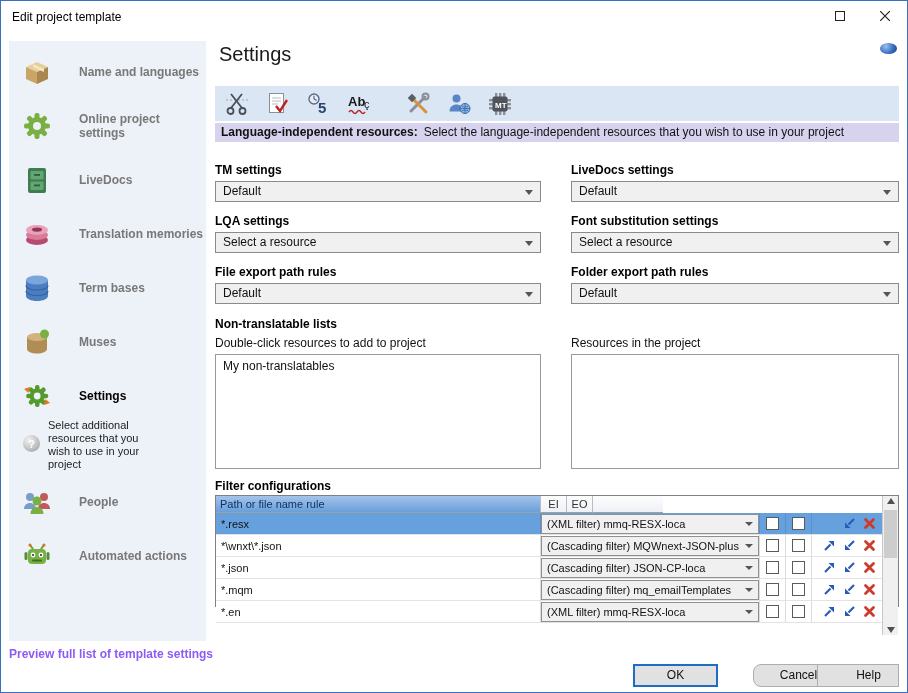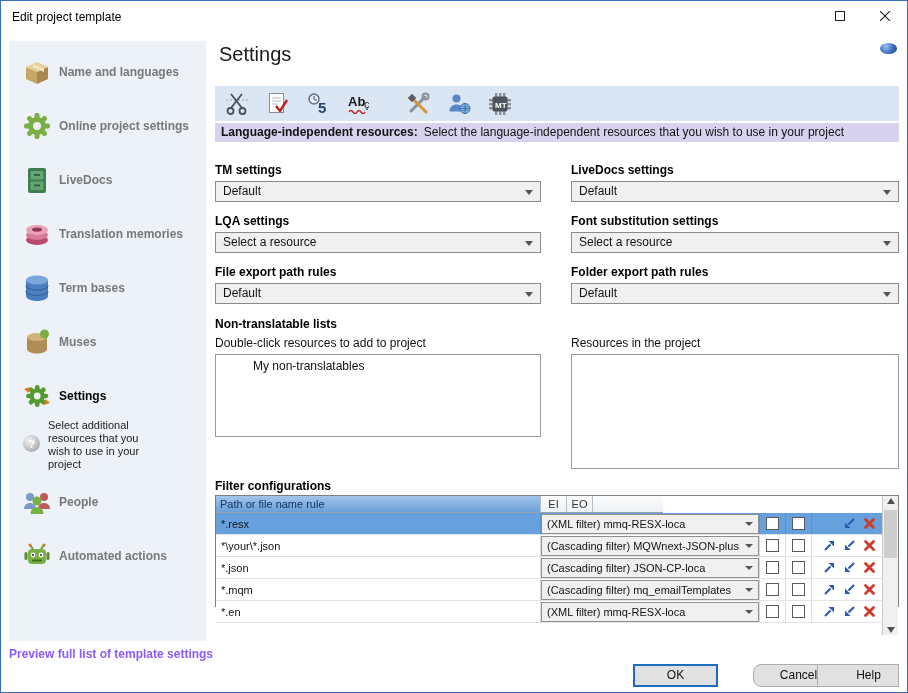--- a/index.html
+++ b/index.html
@@ -8,21 +8,21 @@
   #page { position:relative; width:908px; height:693px; background:#fff; border:1px solid #3a6ebf; overflow:hidden; }
 
   
   .titlebar { position:absolute; left:0; top:0; width:100%; height:31px; background:#fff; display:flex; align-items:center; }
   .titlebar .title { font-size:12px; padding-left:11px; color:#000; }
   .winbtns { position:absolute; right:0; top:0; display:flex; }
   .winbtn { width:45px; height:30px; display:flex; align-items:center; justify-content:center; cursor:default; }
 
   
   .sidebar { position:absolute; left:8px; top:40px; width:197px; height:600px; background:#edf1f8; padding-top:4px; }
-  .nav-item { height:54px; display:flex; align-items:center; gap:4px; padding-left:10px; cursor:default; }
+  .nav-item { height:54px; display:flex; align-items:center; gap:24px; padding-left:10px; cursor:default; }
   .nav-icon { width:36px; height:36px; flex:0 0 36px; display:flex; align-items:center; justify-content:center; }
   .nav-label { font-size:12px; font-weight:bold; color:#787878; }
   .nav-item.selected .nav-label { color:#000; }
   .nav-desc { display:flex; gap:8px; padding-left:14px; padding-right:8px; margin-top:-6px; height:58px; }
   .nav-desc .txt { font-size:11px; color:#222; line-height:13px; padding-top:2px; width:110px; }
   .help-icon { width:17px; height:17px; flex:0 0 17px; margin-top:18px; border-radius:50%;
     background:radial-gradient(circle at 35% 30%, #f2f2f2, #9a9a9a); color:#fff; font-size:11px; font-weight:bold;
     display:flex; align-items:center; justify-content:center; }
 
   
@@ -344,21 +344,21 @@
     </div>
     <div class="field">
       <div class="flabel">Folder export path rules</div>
       <div class="combo"><span>Default</span><span class="chev"></span></div>
     </div>
   </div>
 
   <div class="sect-label" style="left:214px; top:316px;">Non-translatable lists</div>
   <div class="sub-label" style="left:214px; top:335px;">Double-click resources to add to project</div>
   <div class="sub-label" style="left:570px; top:335px;">Resources in the project</div>
-  <div class="listbox" style="left:214px; top:353px; width:326px; height:83px;padding-left:30px;">
+  <div class="listbox" style="left:214px; top:353px; width:326px; height:115px;">
     <div class="li-item">My non-translatables</div>
   </div>
   <div class="listbox" style="left:570px; top:353px; width:328px; height:115px;"></div>
 
   <div class="sect-label" style="left:214px; top:478px;">Filter configurations</div>
 
   <div class="grid">
     <div class="grid-head">
       <div class="gh c-rule">Path or file name rule</div>
       <div class="gh c-ei">EI</div>
@@ -386,21 +386,21 @@
           </span>
         <span class="rowicon">
             <svg width="13" height="13" viewBox="0 0 13 13">
               <path d="M2.5 2.5 L10.5 10.5 M10.5 2.5 L2.5 10.5" stroke="#cf3b2a" stroke-width="2.8" stroke-linecap="round"></path>
             </svg>
           </span>
       </div>
     </div>
 
     <div class="grid-row">
-      <div class="gc c-rule">*\your\*.json</div>
+      <div class="gc c-rule">*\wnxt\*.json</div>
       <div class="gc c-conf">
           <div class="row-combo"><span>(Cascading filter) MQWnext-JSON-plus</span><span class="chev"></span></div>
         </div>
       <div class="gc c-ei">
           <span class="cb"></span>
         </div>
       <div class="gc c-eo">
           <span class="cb"></span>
         </div>
       <div class="gc c-icons">

